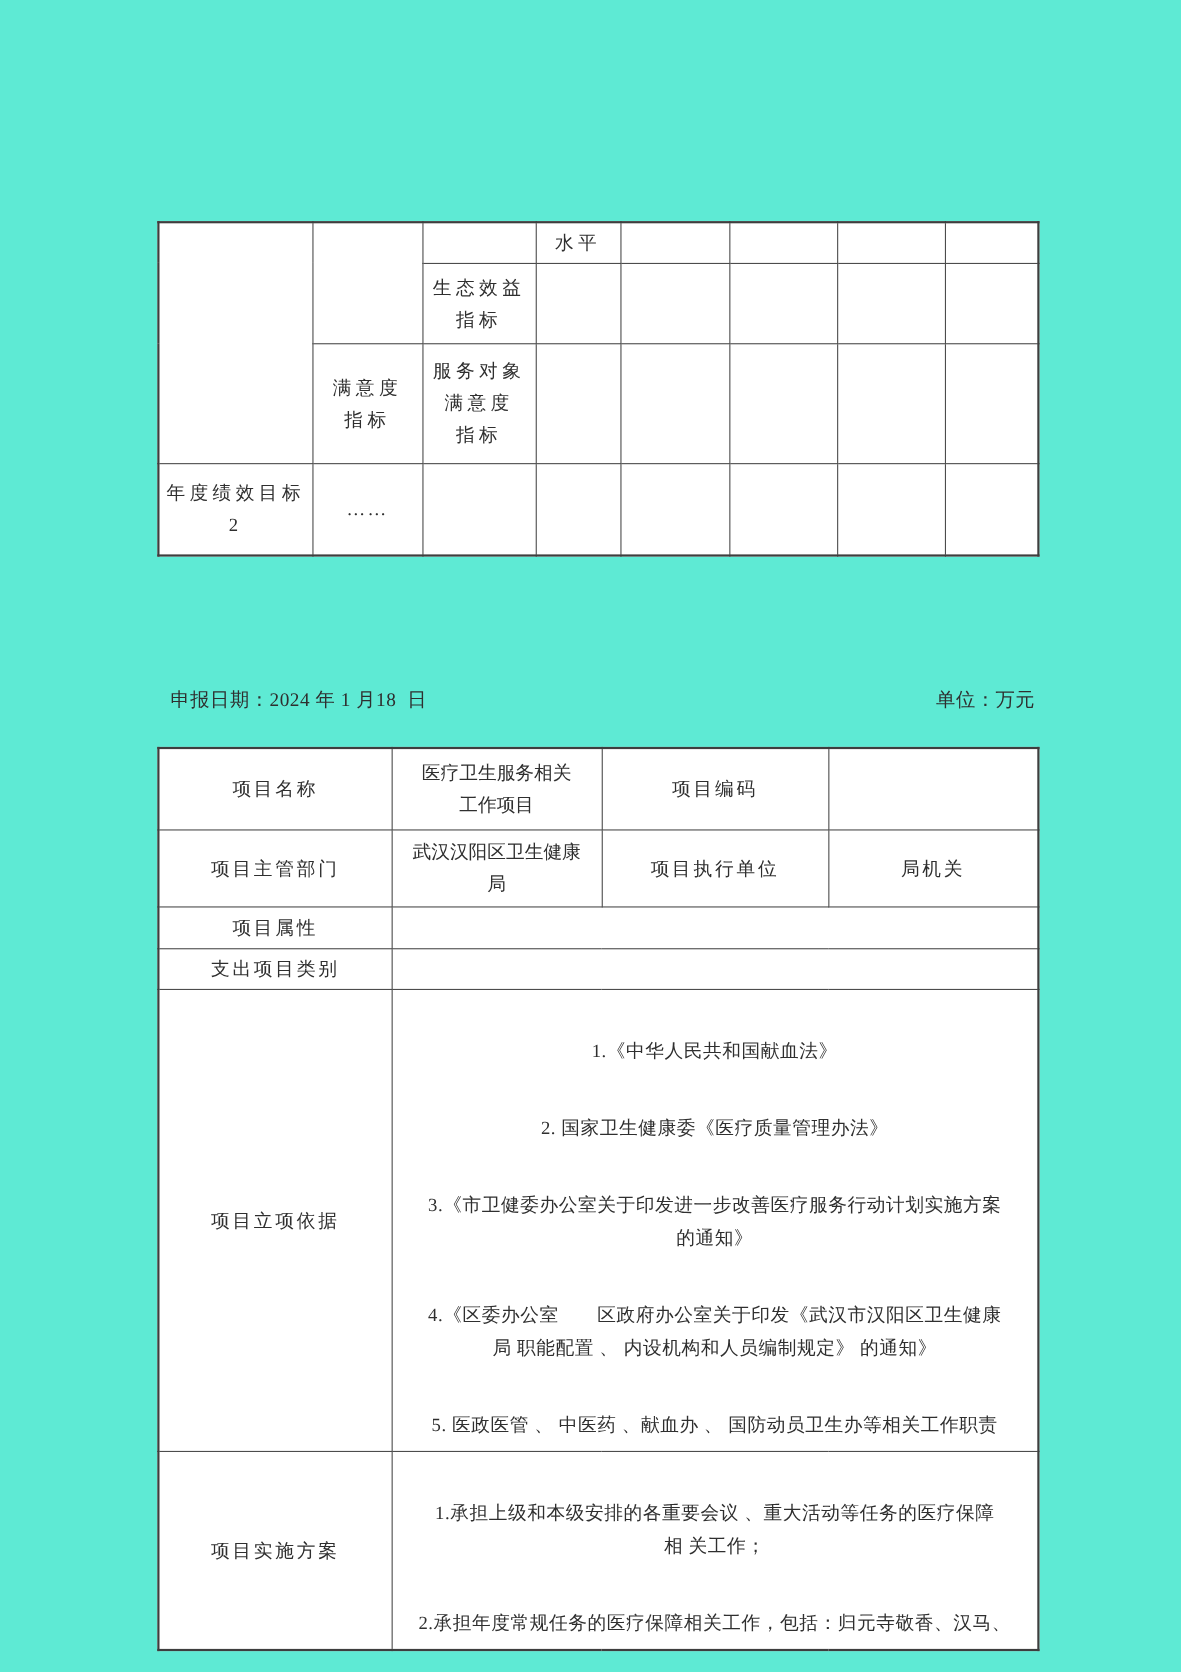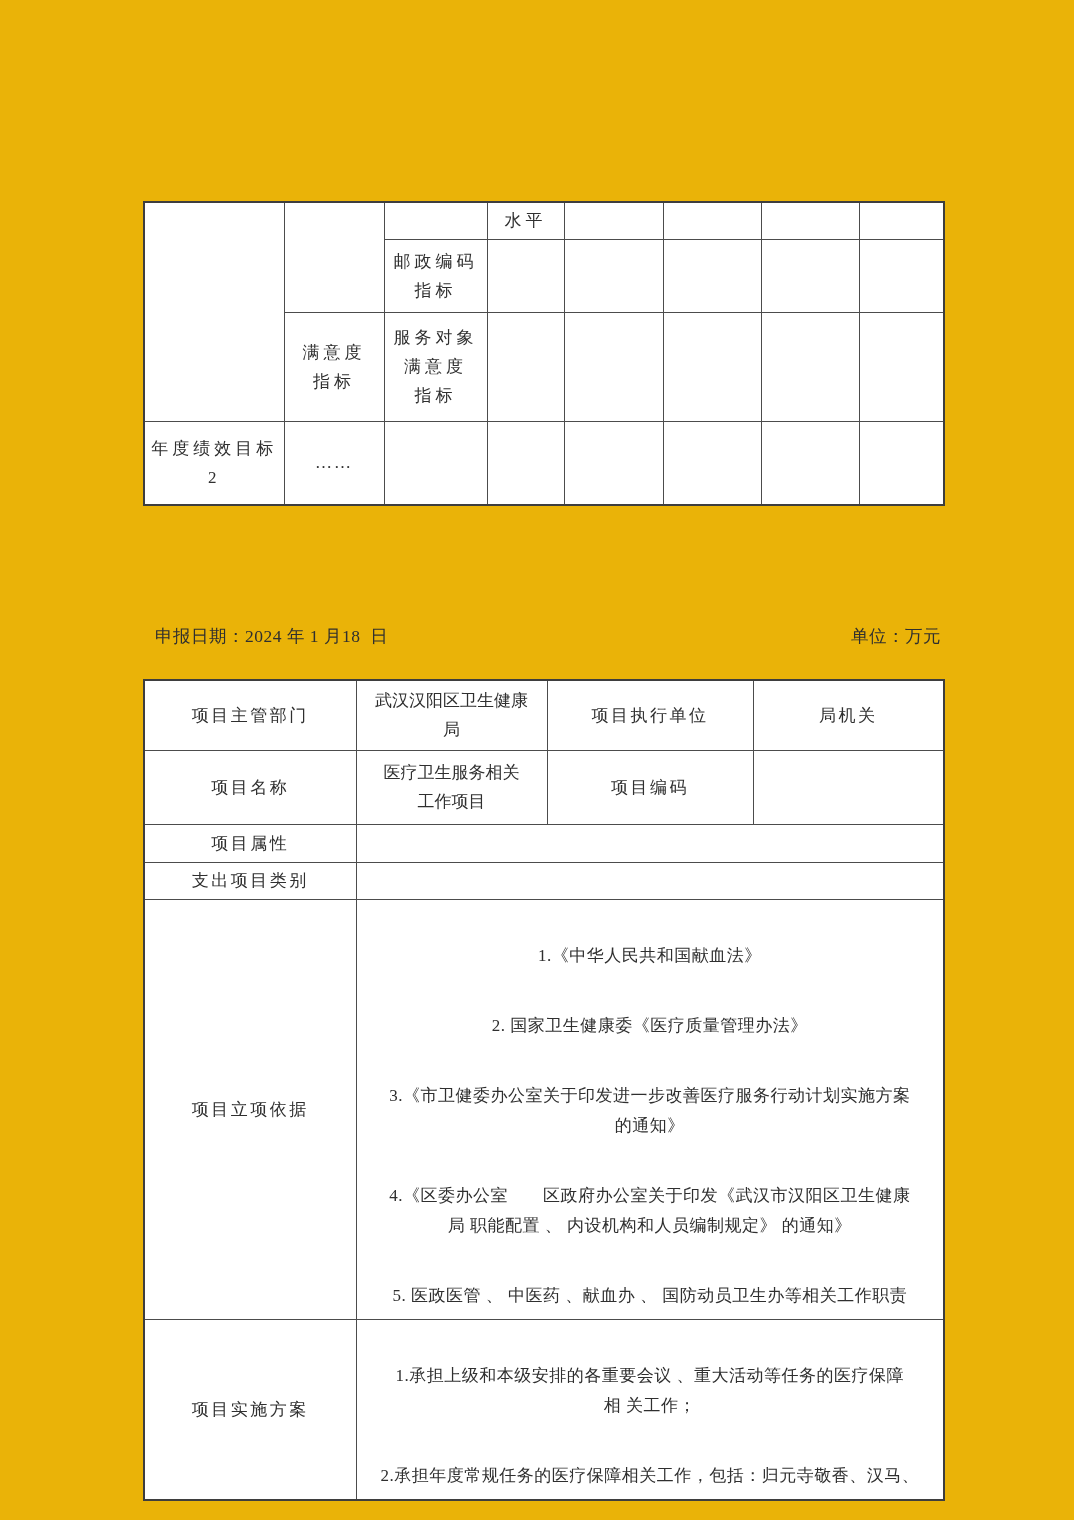--- a/index.html
+++ b/index.html
@@ -2,21 +2,21 @@
 <html><head>
 <meta charset="utf-8">
 <style>
   html,body { margin:0; padding:0; }
   body {
     width:1074px; height:1520px; background:#ffffff;
     font-family:"Liberation Serif","DejaVu Serif",serif;
     color:#2f2f2f;
     position:relative;
   }
-  .page { position:absolute; inset:0; background:#eab308; }
+  .page { position:absolute; inset:0; background:#5eead4; }
 
   table.doc {
     position:absolute;
     border-collapse:collapse;
     table-layout:fixed;
     background:#fff;
   }
   table.doc td {
     border:1px solid #4c4c4c;
     padding:1px 2px;
@@ -83,21 +83,21 @@
       <td rowspan="3"></td>
       <td rowspan="2"></td>
       <td></td>
       <td class="sp4">水平</td>
       <td></td>
       <td></td>
       <td></td>
       <td></td>
     </tr>
     <tr style="height:73px">
-      <td class="ml sp4">邮政编码
+      <td class="ml sp4">生态效益
 指标</td>
       <td></td>
       <td></td>
       <td></td>
       <td></td>
       <td></td>
     </tr>
     <tr style="height:109px">
       <td class="ml sp4">满意度
 指标</td>
@@ -130,33 +130,33 @@
   </div>
 
   <table class="doc" id="project-table">
     <colgroup>
       <col style="width:212px">
         <col style="width:191px">
         <col style="width:206px">
         <col style="width:191px">
     </colgroup>
     <tbody>
-        <tr style="height:70px">
+        <tr style="height:74px">
+      <td class="sp2">项目名称</td>
+      <td class="ml">医疗卫生服务相关
+工作项目</td>
+      <td class="sp2">项目编码</td>
+      <td></td>
+    </tr>
+    <tr style="height:70px">
       <td class="sp2">项目主管部门</td>
       <td class="ml">武汉汉阳区卫生健康
 局</td>
       <td class="sp2">项目执行单位</td>
       <td class="sp2">局机关</td>
-    </tr>
-    <tr style="height:74px">
-      <td class="sp2">项目名称</td>
-      <td class="ml">医疗卫生服务相关
-工作项目</td>
-      <td class="sp2">项目编码</td>
-      <td></td>
     </tr>
     <tr style="height:38px">
       <td class="sp2">项目属性</td>
       <td colspan="3"></td>
     </tr>
     <tr style="height:37px">
       <td class="sp2">支出项目类别</td>
       <td colspan="3"></td>
     </tr>
     <tr style="height:252px">

